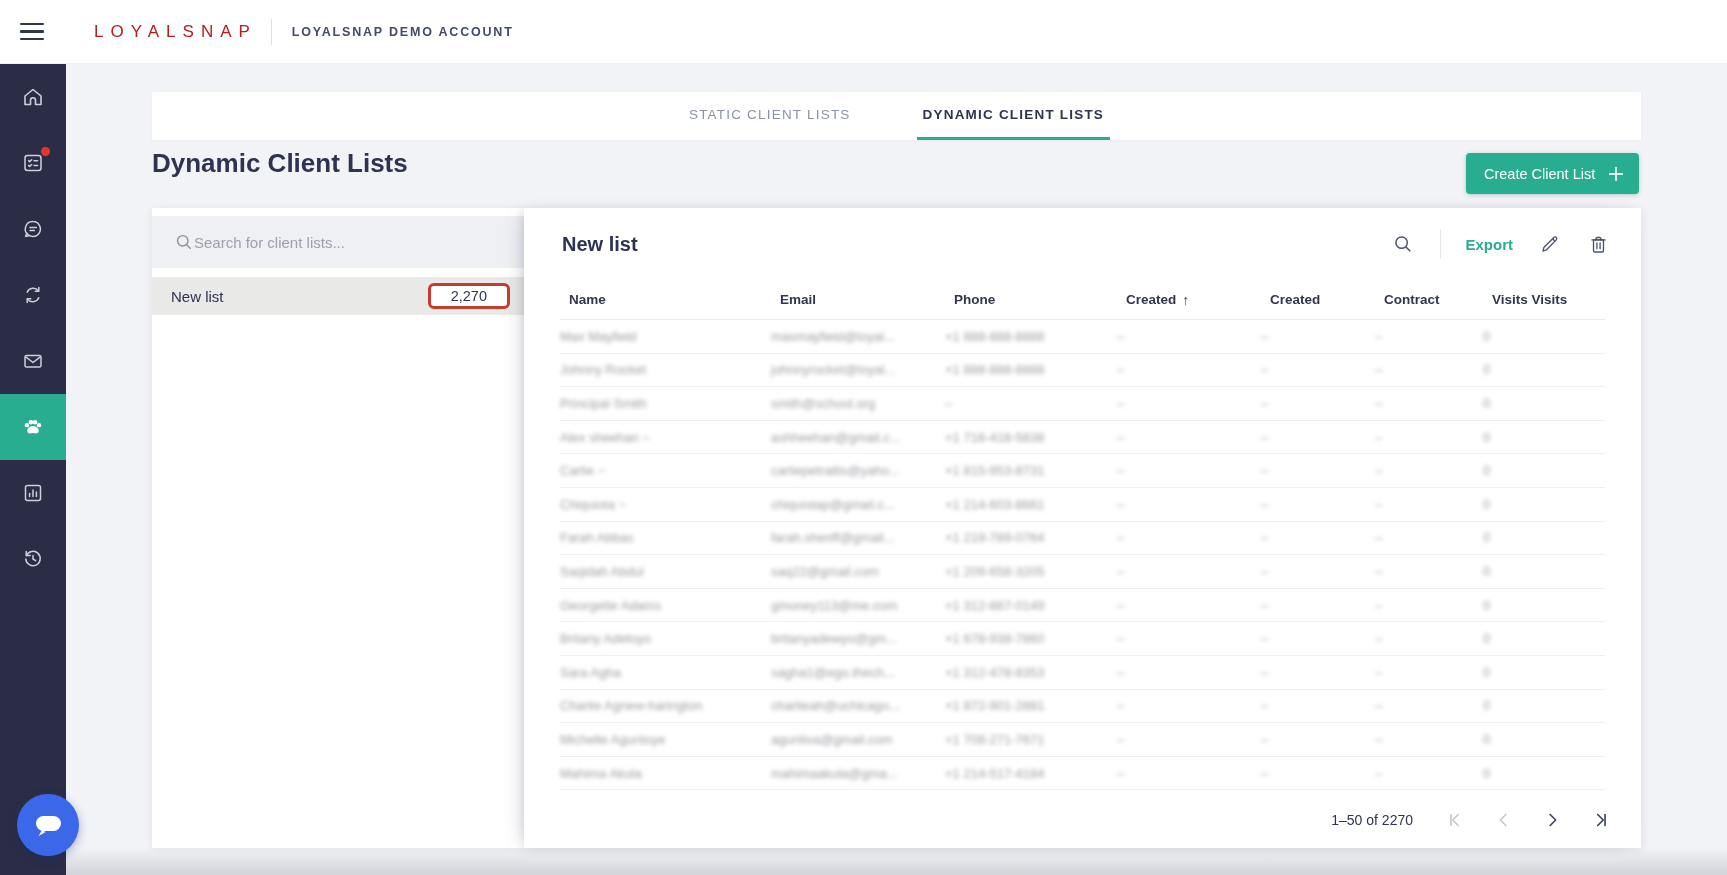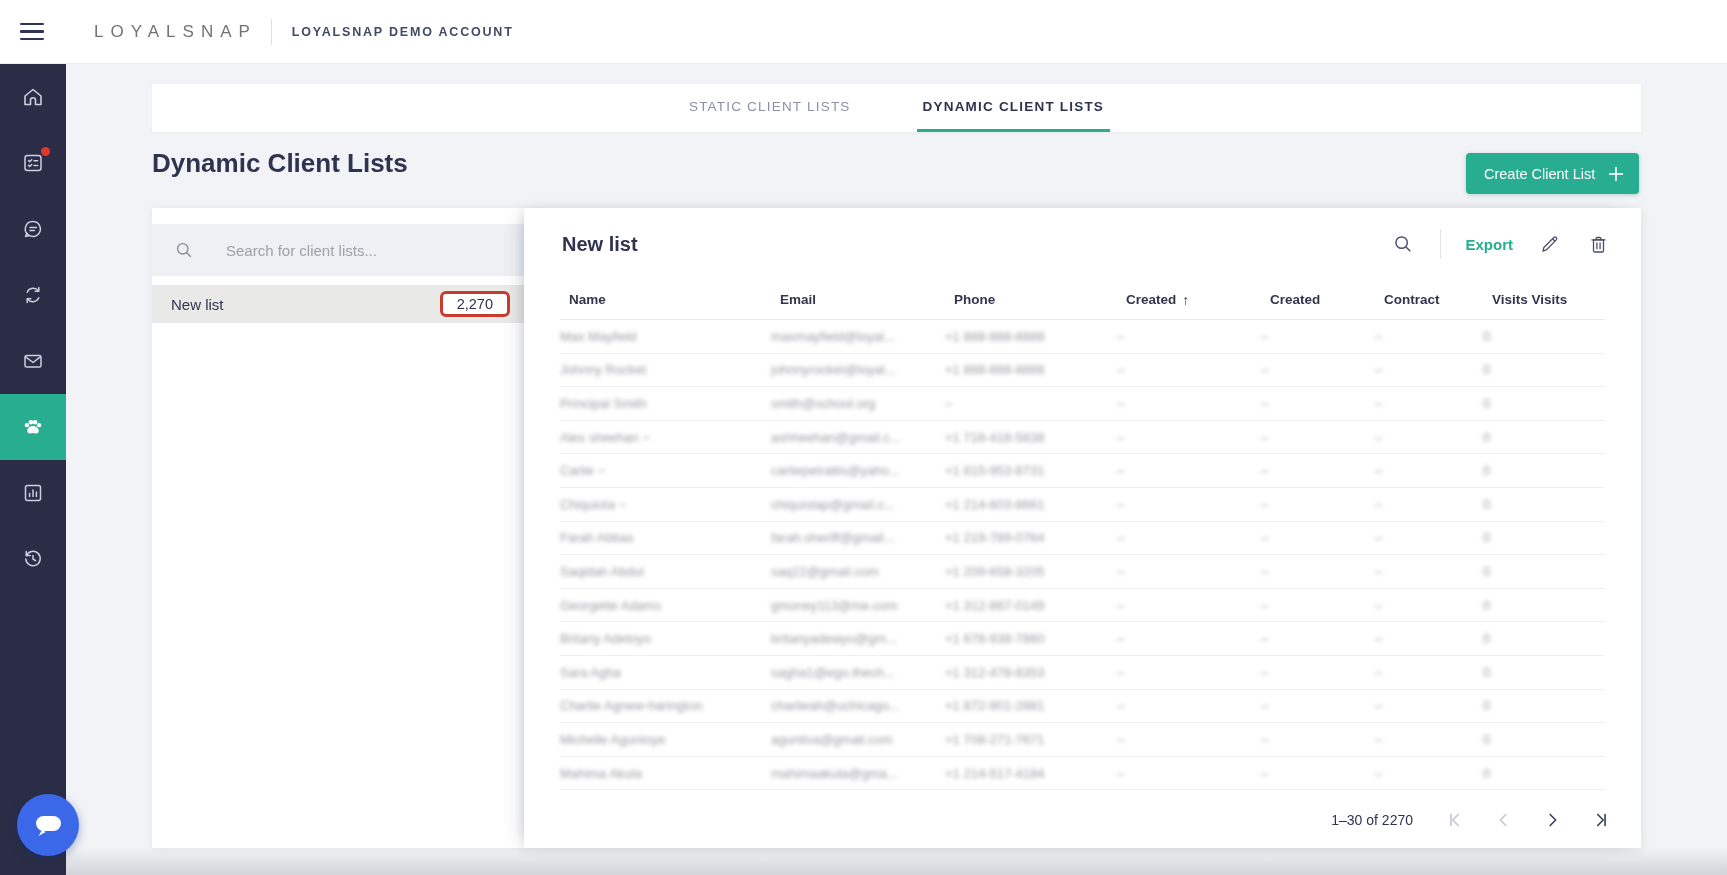--- a/index.html
+++ b/index.html
@@ -27,56 +27,56 @@
   }
   svg{display:block;}
 
   
   .topbar{
     position:absolute;top:0;left:0;width:1727px;height:64px;background:#ffffff;
     display:flex;align-items:center;z-index:30;border-bottom:1px solid #eef0f3;
   }
   .hamburger{width:24px;height:17px;display:flex;flex-direction:column;justify-content:space-between;margin-left:20px;cursor:pointer;}
   .hamburger span{display:block;height:2.4px;background:#2f3550;border-radius:1px;}
-  .logo{margin-left:50px;font-size:17px;letter-spacing:7px;color:#737373;font-weight:400;}
+  .logo{margin-left:50px;font-size:17px;letter-spacing:7px;color:#b91c1c;font-weight:400;}
   .topbar-divider{width:1px;height:26px;background:#dcdfe6;margin:0 20px 0 14px;}
   .account-name{font-size:12.5px;letter-spacing:1.8px;color:#434a66;font-weight:600;}
   .topbar-right{margin-left:auto;display:flex;align-items:stretch;height:100%;}
   .topbar-search{width:74px;display:flex;align-items:center;justify-content:center;border-left:1px solid #ececf1;cursor:pointer;color:#4a5068;}
   .topbar-avatar-wrap{width:66px;display:flex;align-items:center;justify-content:center;border-left:1px solid #ececf1;}
   .avatar{width:40px;height:40px;border-radius:50%;background:#e9ebee;color:#6f7688;font-size:12px;font-weight:600;display:flex;align-items:center;justify-content:center;cursor:pointer;}
 
   
   .sidebar{position:absolute;left:0;top:64px;bottom:0;width:66px;background:var(--sidebar);z-index:20;display:flex;flex-direction:column;}
   .side-item{height:66px;display:flex;align-items:center;justify-content:center;position:relative;color:#ccd0dd;cursor:pointer;}
   .side-item.active{background:var(--teal);color:#ffffff;}
   .side-item .dot{position:absolute;left:41px;top:17px;width:9px;height:9px;border-radius:50%;background:#e0392b;}
 
   
-  .tabbar{position:absolute;left:152px;top:84px;width:1489px;height:48px;background:#ffffff;display:flex;align-items:stretch;justify-content:center;gap:60px;z-index:5;box-shadow:0 1px 3px rgba(40,45,70,.04);}
+  .tabbar{position:absolute;left:152px;top:92px;width:1489px;height:48px;background:#ffffff;display:flex;align-items:stretch;justify-content:center;gap:60px;z-index:5;box-shadow:0 1px 3px rgba(40,45,70,.04);}
   .tab{display:flex;align-items:center;font-size:13.5px;letter-spacing:1.2px;color:var(--muted);font-weight:500;cursor:pointer;border-bottom:3px solid transparent;padding:0 6px;}
   .tab.active{color:#2e3350;font-weight:700;border-bottom-color:var(--teal);}
 
   
   .page-title{position:absolute;left:152px;top:148px;font-size:26px;font-weight:700;color:#2e3350;}
   .create-btn{
     position:absolute;left:1466px;top:153px;height:41px;padding:0 14px 0 18px;
     background:var(--teal);color:#fff;border:none;border-radius:4px;font-size:14.5px;font-weight:500;
     display:flex;align-items:center;gap:12px;cursor:pointer;box-shadow:0 1px 4px rgba(30,120,100,.3);
     font-family:inherit;
   }
 
   
   .left-card{position:absolute;left:152px;top:208px;width:372px;height:640px;background:#ffffff;box-shadow:0 1px 8px rgba(40,45,70,.08);z-index:1;}
-  .list-search{margin-top:16px;height:52px;background:#eef0f3;display:flex;align-items:center;padding:0 22px;gap:32px;color:#8a8f9c;}
+  .list-search{margin-top:8px;height:52px;background:#eef0f3;display:flex;align-items:center;padding:0 22px;gap:0;color:#8a8f9c;}
   .list-search input{border:none;outline:none;background:transparent;font-size:15px;color:#555b6e;font-family:inherit;width:100%;}
   .list-search input::placeholder{color:#9aa0ad;}
   .list-item{margin-top:9px;height:38px;display:flex;align-items:center;justify-content:space-between;padding:0 14px 0 19px;font-size:15px;color:#2e3350;cursor:pointer;}
   .list-item.selected{background:#e9e9e7;}
-  .count-badge{font-size:14.5px;font-weight:500;color:#2f3550;background:#ffffff;border:3px solid var(--red);border-radius:6px;padding:2px 14px;}
+  .count-badge{font-size:14.5px;font-weight:500;color:#2f3550;background:#ffffff;border:3px solid var(--red);border-radius:6px;padding:2px 20px;}
 
   
   .right-card{
     position:absolute;left:524px;top:208px;width:1117px;height:640px;background:#ffffff;z-index:2;
     box-shadow:-10px 0 18px -8px rgba(30,35,60,.18),0 2px 10px rgba(30,35,60,.10);
     display:flex;flex-direction:column;
   }
   .detail-head{height:72px;display:flex;align-items:center;padding:0 30px 0 38px;}
   .detail-title{font-size:20px;font-weight:700;color:#2e3350;}
   .detail-actions{margin-left:auto;display:flex;align-items:center;gap:24px;}
@@ -434,21 +434,21 @@
     <span class="tcell">mahimaakula@gma...</span>
     <span class="tcell">+1 214-517-4184</span>
     <span class="tcell">–</span>
     <span class="tcell">–</span>
     <span class="tcell">–</span>
     <span class="tcell">0</span>
   </div>
 </div>
 
   <div class="pager">
-    <span class="pager-label">1–30 of 2270</span>
+    <span class="pager-label">1–50 of 2270</span>
     <button class="pager-btn disabled">
       <span>
           <svg width="22" height="22" viewBox="0 0 24 24" fill="none" stroke="currentColor" stroke-width="1.8" stroke-linecap="round" stroke-linejoin="round">
             <line x1="6.5" y1="6" x2="6.5" y2="18"></line>
             <polyline points="14.5 6 8.5 12 14.5 18"></polyline>
           </svg>
         </span>
     </button>
     <button class="pager-btn disabled">
       <span>

